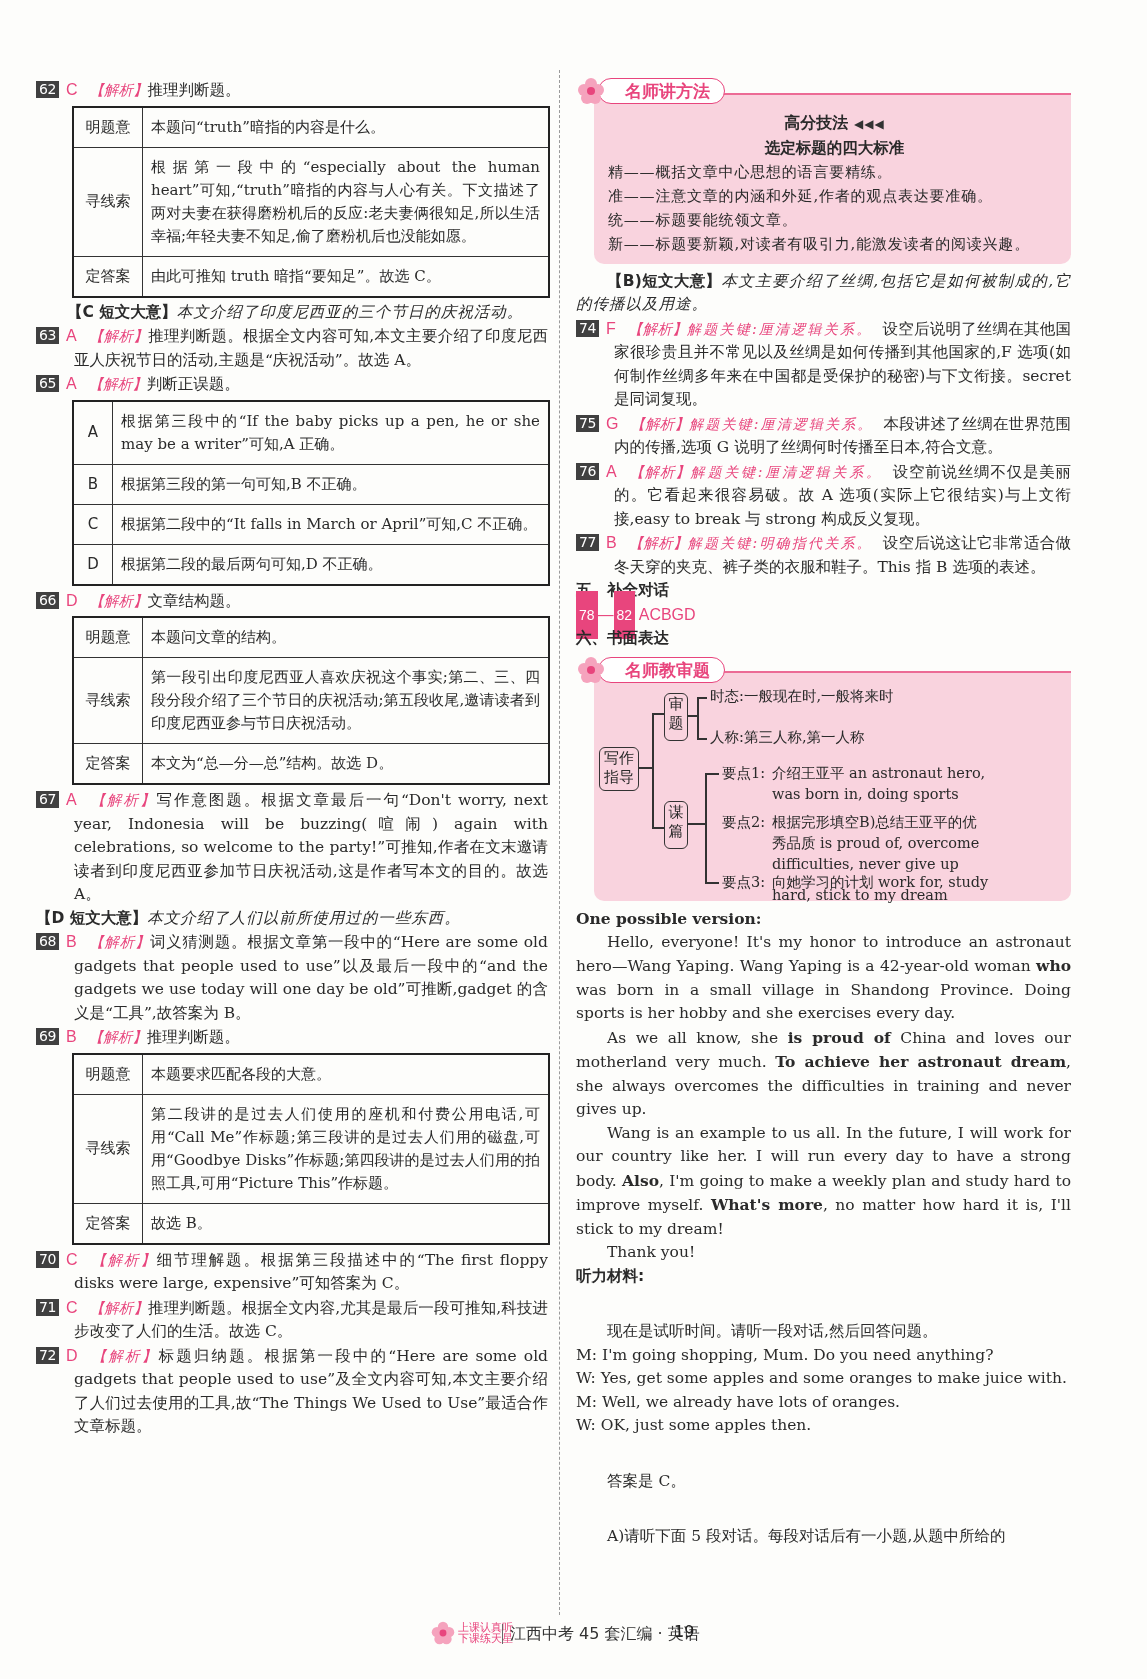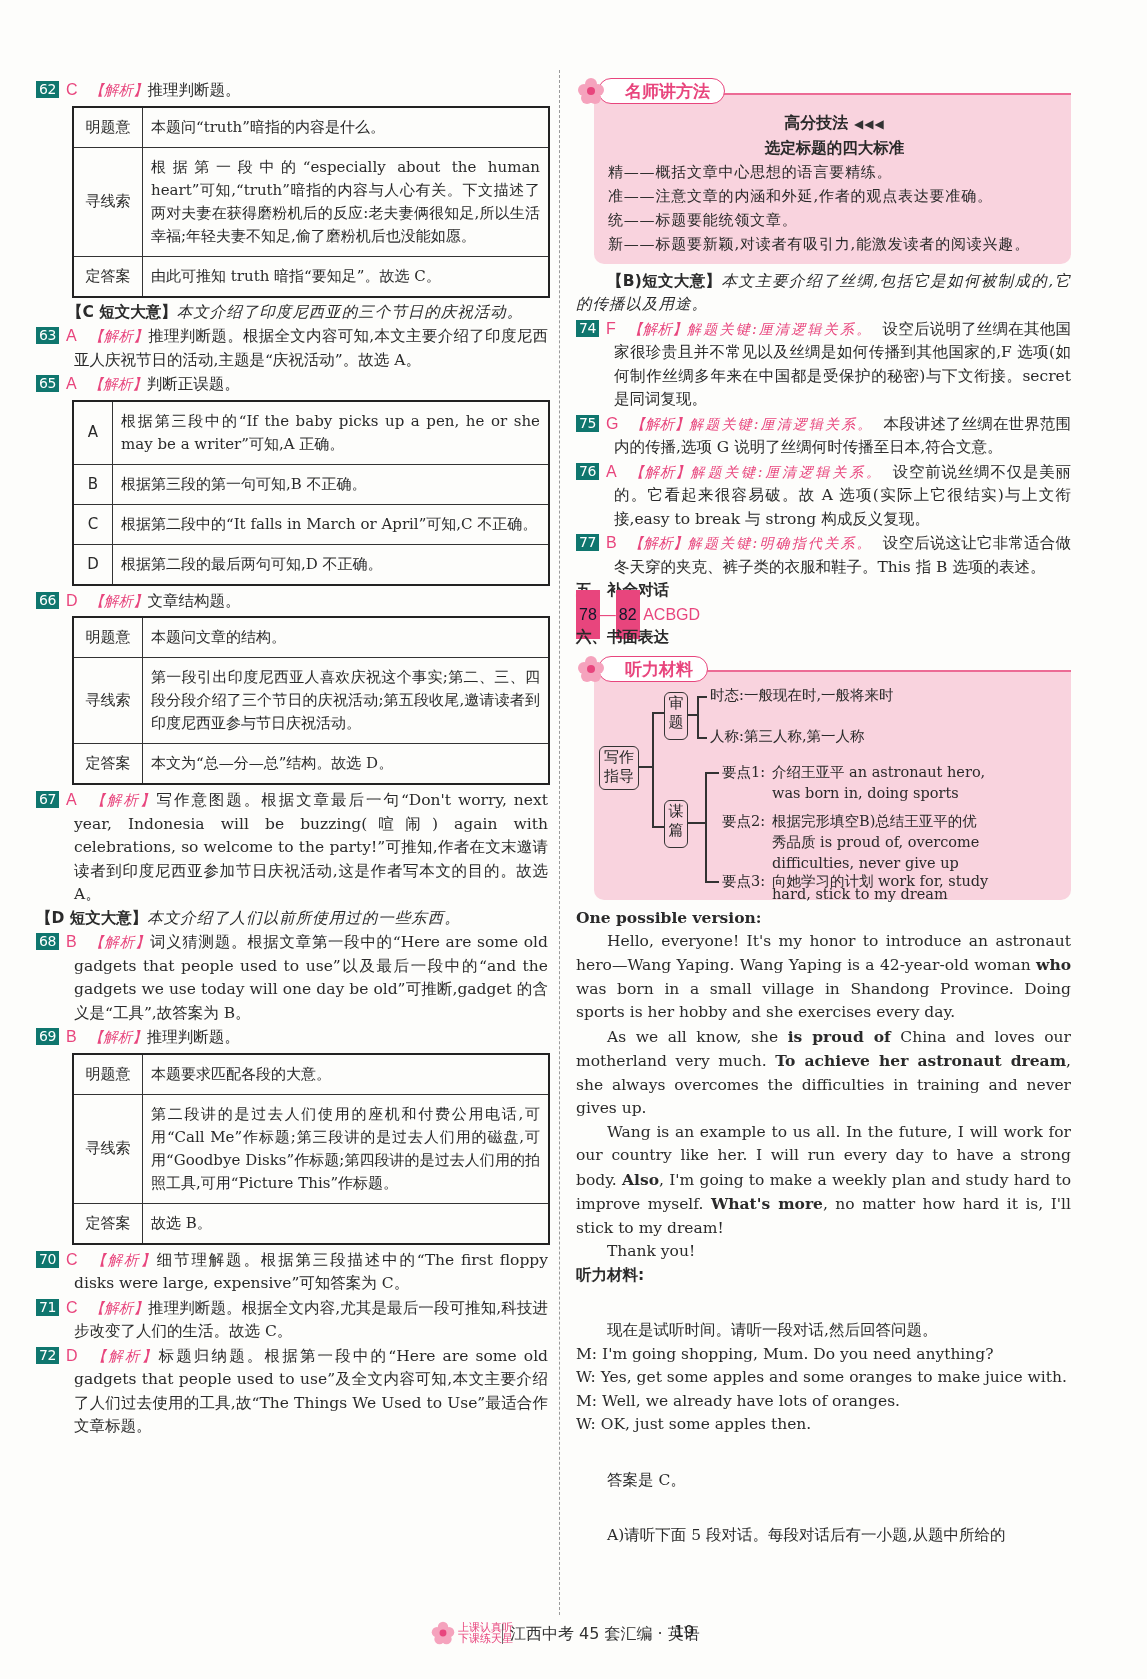--- a/index.html
+++ b/index.html
@@ -7,21 +7,21 @@
     width:1147px; height:1679px; background:#fdfdfb; position:relative; overflow:hidden;
     font-family:"DejaVu Serif","Liberation Serif",serif; color:#2a2a2a; font-size:15.5px; line-height:23.5px;
   }
   .col { position:absolute; top:78px; }
   .col-left { left:36px; width:512px; }
   .col-right { left:576px; width:495px; }
   .divider { position:absolute; left:559px; top:70px; height:1545px; border-left:1.5px dashed #9a9a9a; }
 
   .q { margin:0; position:relative; padding-left:38px; text-align:justify; }
   .q .num {
-    position:absolute; left:0; top:3px; background:#0f766e; color:#fff;
+    position:absolute; left:0; top:3px; background:#404040; color:#fff;
     font-family:"DejaVu Sans","Liberation Sans",sans-serif; font-size:14px; line-height:17px; padding:0 3px; letter-spacing:-0.5px;
   }
   .q .ans { color:#e8457d; font-family:"Liberation Sans","DejaVu Sans",sans-serif; font-size:16px; margin-right:12px; margin-left:-8px; }
   .q .tag { color:#e8457d; font-family:"DejaVu Sans","Liberation Sans",sans-serif; font-size:14.5px;font-style:italic; }
   .q .key { color:#e8457d; font-style:italic; font-family:"DejaVu Serif",serif; font-size:14px; letter-spacing:2px; margin-right:10px; }
 
   table.ana { border-collapse:collapse; margin:3px 0 3px 36px; width:478px; font-size:15px; line-height:23px; }
   table.ana td { border:1.4px solid #333; padding:8px 8px; vertical-align:middle; text-align:justify; }
   table.ana td.lab { width:52px; text-align:center; white-space:nowrap; font-family:"DejaVu Sans",sans-serif; font-size:15px; }
   table.ana td.opt { width:22px; text-align:center; }
@@ -41,21 +41,21 @@
     background:#f9d3de; border-top:2px solid #ec6b95; margin-top:-12px; margin-left:18px; border-radius:0 0 10px 10px;
     padding:16px 10px 8px 14px; font-size:15px; line-height:24px;
   }
   .tipbox .badge { text-align:center; font-family:"DejaVu Sans",sans-serif; font-weight:bold; font-size:16px; }
   .tipbox .badge .arr { color:#333; font-size:12px; letter-spacing:1px; }
   .tipbox .subt { text-align:center; font-family:"DejaVu Sans",sans-serif; font-weight:bold; font-size:15.5px; }
   .tipbox .line { letter-spacing:0.8px; }
 
   .section-h { font-family:"DejaVu Sans",sans-serif; font-weight:bold; font-size:15.5px; margin:0; }
   .range { color:#e8457d; font-family:"Liberation Sans",sans-serif; font-size:16px; }
-  .range .num { background:#e8457d; color:#0f172a; padding:16px 3px; font-size:16px; }
+  .range .num { background:#e8457d; color:#ffffff; padding:16px 3px; font-size:14px; }
 
   .mind { position:relative; height:230px; }
   .mind .node { position:absolute; border:1.5px solid #333; border-radius:6px; text-align:center; font-size:15px; line-height:19px; background:transparent; }
   .mind .txt { position:absolute; font-size:14.5px; line-height:21px; white-space:nowrap; }
   .mind .ln { position:absolute; background:#333; }
 
   .essay { margin:0; text-align:justify; }
   .essay p { margin:0; text-indent:2em; }
   .essay b { font-weight:bold; }
 
@@ -248,21 +248,21 @@
     <svg class="flower" viewBox="0 0 30 30">
       <g fill="#f5a3bd">
           <circle cx="15" cy="8" r="6"></circle>
           <circle cx="8" cy="14" r="6"></circle>
           <circle cx="22" cy="14" r="6"></circle>
           <circle cx="11" cy="22" r="6"></circle>
           <circle cx="19" cy="22" r="6"></circle>
         </g>
       <circle cx="15" cy="15" r="4" fill="#e8457d"></circle>
     </svg>
-    <span class="title-pill">听力材料</span>
+    <span class="title-pill">名师教审题</span>
     <div class="body" style="padding:0;height:228px;position:relative">
       <div class="mind">
         <div class="node" style="left:5px;top:74px;width:36px;height:40px;padding:1px">写作指导</div>
         <div class="ln" style="left:44px;top:94px;width:14px;height:1.5px"></div>
         <div class="ln" style="left:58px;top:40px;width:1.5px;height:115px"></div>
         <div class="ln" style="left:58px;top:40px;width:12px;height:1.5px"></div>
         <div class="ln" style="left:58px;top:154px;width:12px;height:1.5px"></div>
         <div class="node" style="left:70px;top:20px;width:20px;height:44px;padding:1px">审题</div>
         <div class="node" style="left:70px;top:128px;width:20px;height:44px;padding:1px">谋篇</div>
         <div class="ln" style="left:93px;top:42px;width:10px;height:1.5px"></div>

